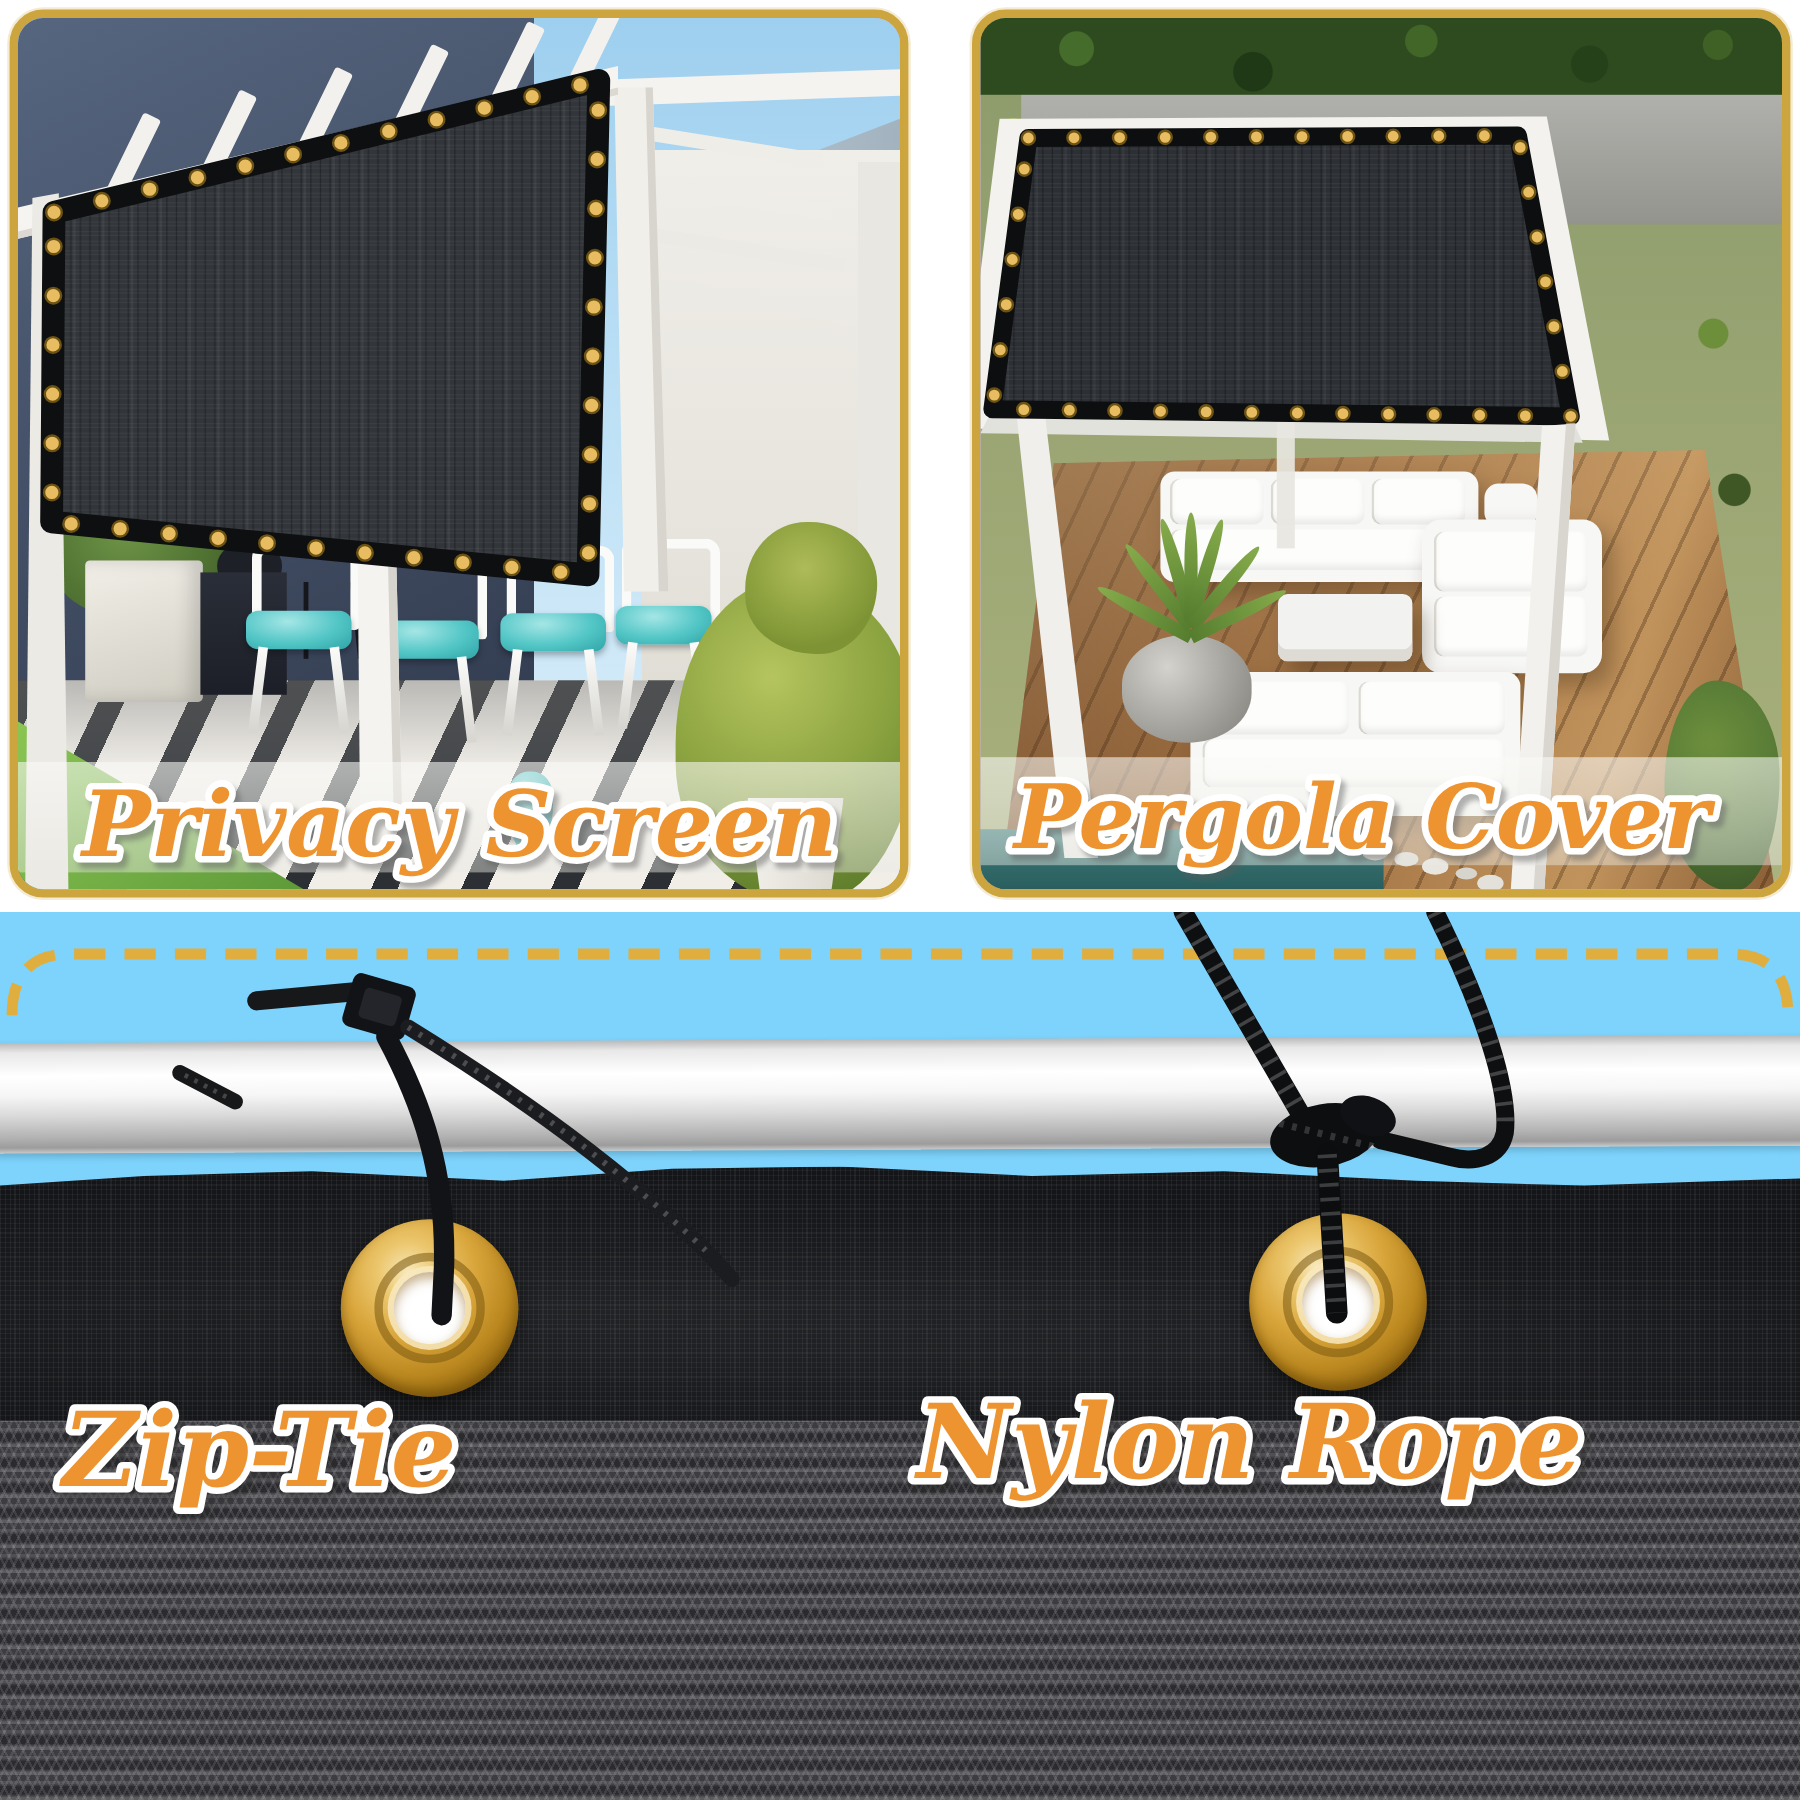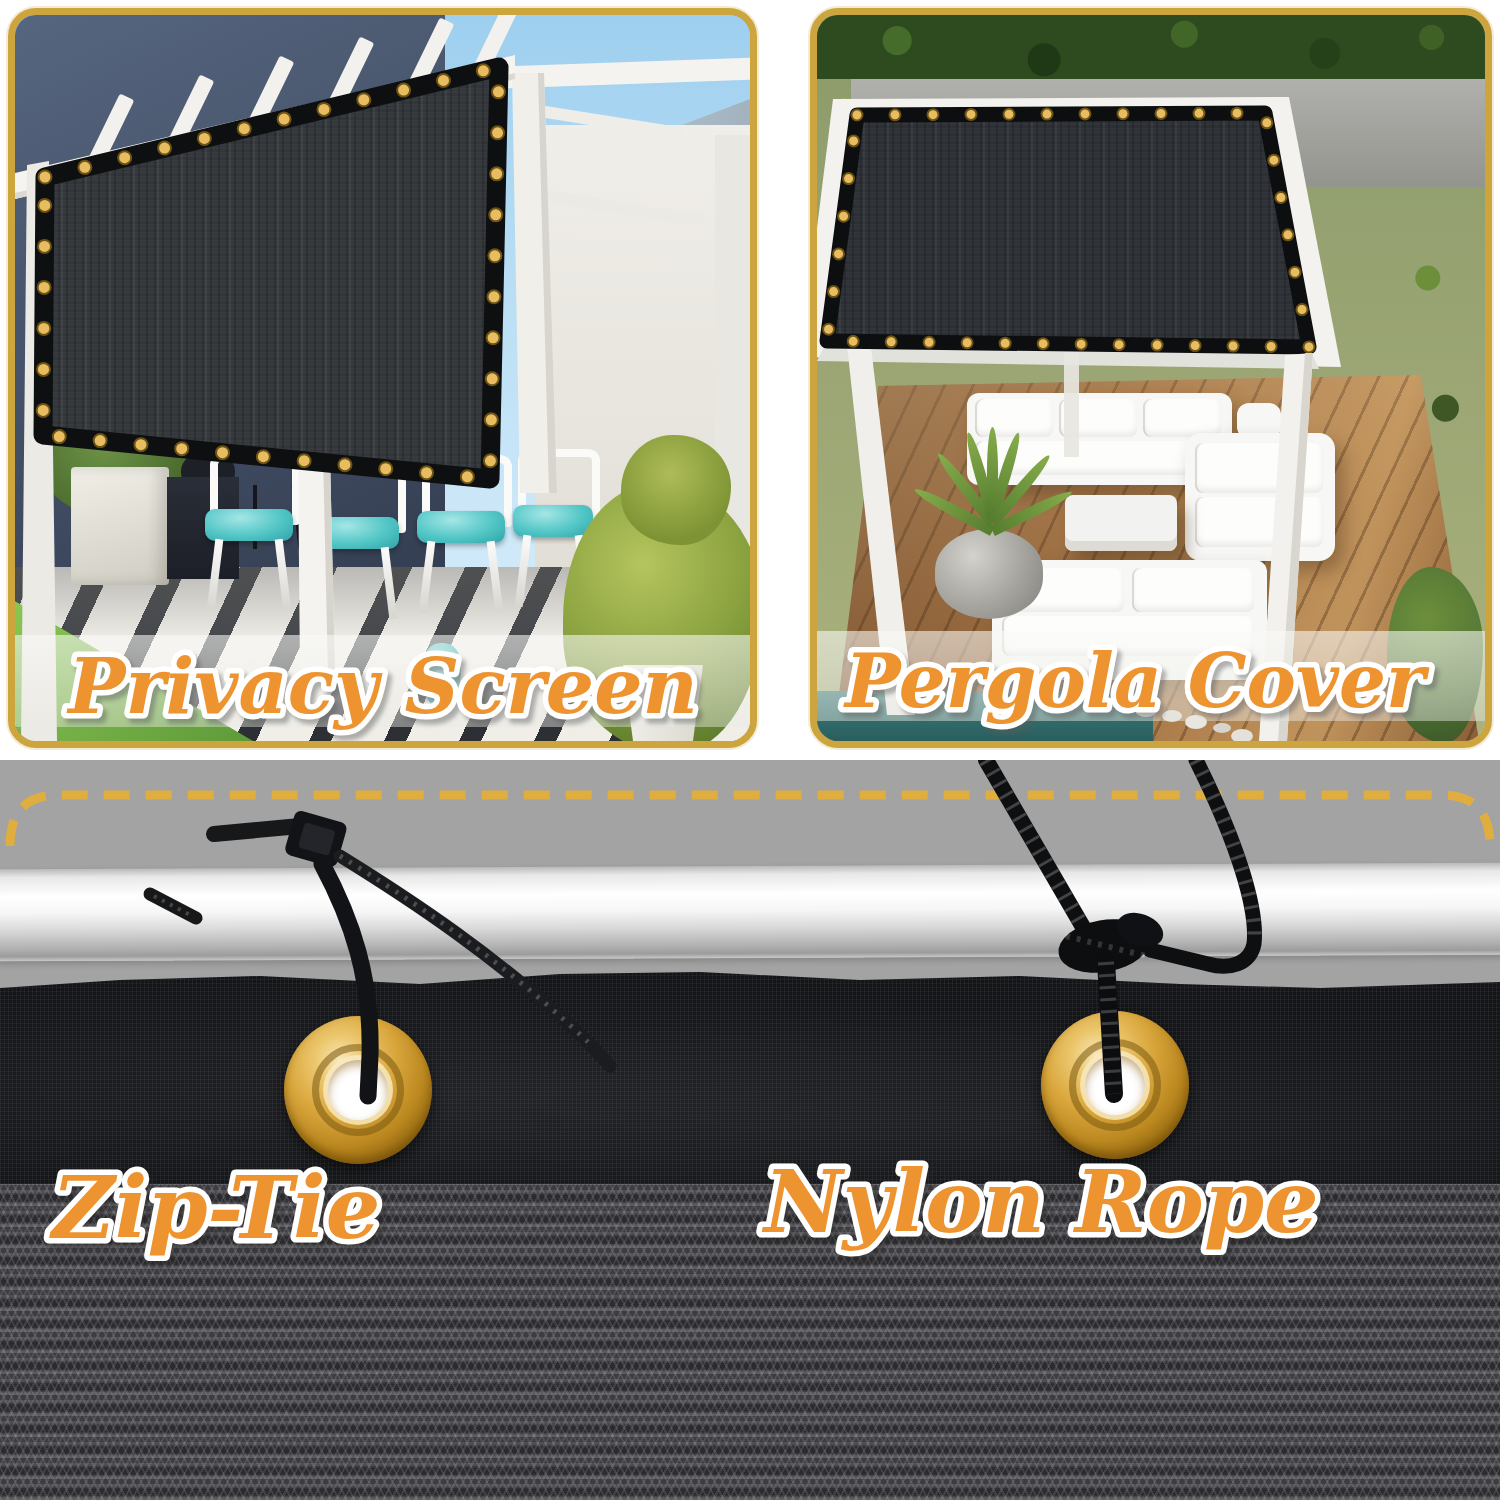--- a/index.html
+++ b/index.html
@@ -73,21 +73,21 @@
   .sofa .cush{position:absolute;background:#fdfdfc;border-radius:8px;box-shadow:inset 0 -4px 6px rgba(0,0,0,.08),inset 2px 0 0 #e2e0da;}
   .p2-table{left:248px;top:480px;width:112px;height:56px;background:#f2f2f0;border-radius:8px;
      box-shadow:inset 0 -10px 0 #dddbd4,10px 12px 16px rgba(60,40,20,.35);}
   .p2-pot{left:118px;top:514px;width:108px;height:90px;border-radius:50%/46%;
      background:radial-gradient(circle at 35% 30%,#d4d2cd,#a5a39e 55%,#807e79);}
   .leaf{position:absolute;width:11px;height:88px;border-radius:50% 50% 0 0;
      background:linear-gradient(#87ac4c,#557d2e);transform-origin:50% 100%;}
   .p2-bush-corner{right:2px;top:552px;width:96px;height:176px;background:radial-gradient(circle at 40% 30%,#6d8f3c,#4e7134 60%,#3a5526);
      border-radius:45% 55% 40% 60%/50% 45% 55% 50%;}
   
-  .bottom{position:absolute;left:0;top:760px;width:1500px;height:740px;background:#a3a3a3;overflow:hidden;}
+  .bottom{position:absolute;left:0;top:760px;width:1500px;height:740px;background:#7dd3fc;overflow:hidden;}
   .dash-svg{position:absolute;inset:0;}
   .pole{position:absolute;left:-4px;top:106px;width:1508px;height:92px;transform:rotate(-0.25deg);
      background:linear-gradient(180deg,#b9b9b9 0%,#e8e8e8 9%,#ffffff 30%,#f6f6f6 48%,#dadada 66%,#b2b2b2 86%,#9c9c9c 95%,#c9c9c9 100%);
      box-shadow:0 3px 6px rgba(0,0,0,.18);}
   .mesh-fine{position:absolute;left:0;top:212px;width:1500px;height:268px;background-color:#141518;
      background-image:repeating-linear-gradient(90deg,rgba(255,255,255,.055) 0 1px,rgba(0,0,0,0) 1px 4px),
        repeating-linear-gradient(0deg,rgba(255,255,255,.045) 0 1px,rgba(0,0,0,0) 1px 4px),
        radial-gradient(ellipse at 28% 45%,rgba(255,255,255,.05),rgba(0,0,0,0) 55%),
        radial-gradient(ellipse at 72% 55%,rgba(255,255,255,.04),rgba(0,0,0,0) 55%);
      clip-path:polygon(0 16px,120px 8px,260px 4px,420px 12px,560px 2px,700px 0,860px 8px,1020px 4px,1180px 12px,1320px 16px,1500px 10px,

